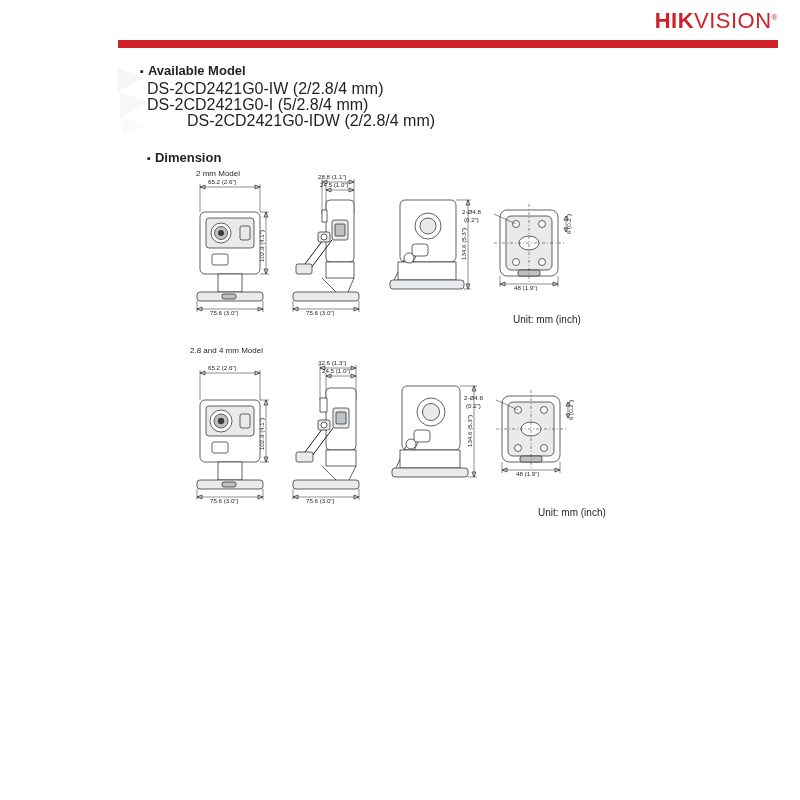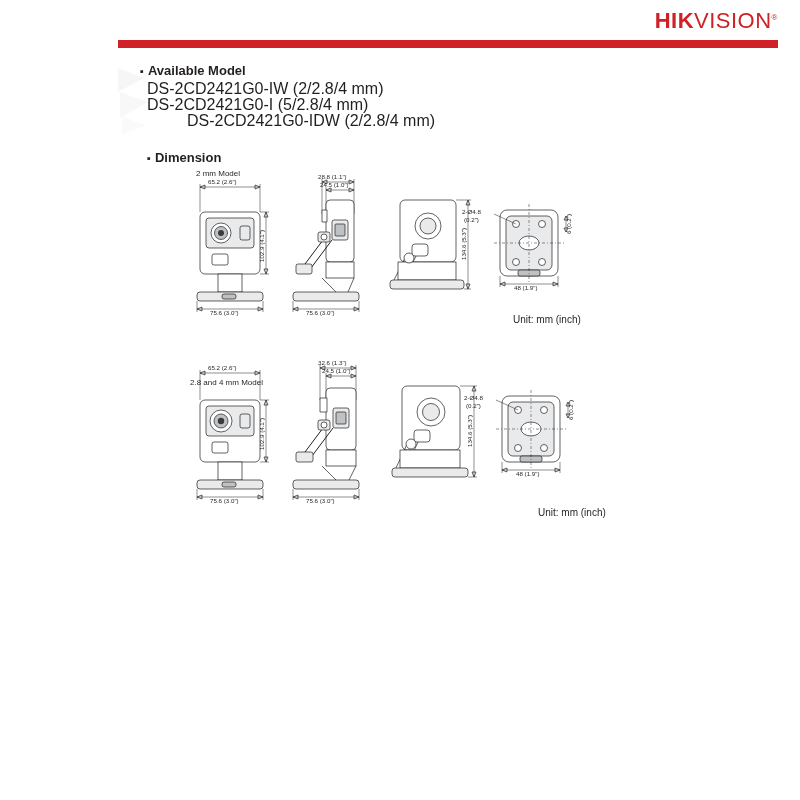--- a/index.html
+++ b/index.html
@@ -206,21 +206,21 @@
         <line class="thin" x1="350" y1="108" x2="408" y2="108"></line>
         <line class="thin" x1="350" y1="100" x2="350" y2="111"></line>
         <line class="thin" x1="408" y1="100" x2="408" y2="111"></line>
         <path class="ln" d="M350 108 l5 -2 v4 z" fill="#231f20"></path>
         <path class="ln" d="M408 108 l-5 -2 v4 z" fill="#231f20"></path>
         <text class="txt" x="364" y="114">48 (1.9")</text>
       </g>
     </svg>
   </div>
 
-  <div class="blk-label" style="left:190px;top:346px;margin-top:32px;">2.8 and 4 mm Model</div>
+  <div class="blk-label" style="left:190px;top:346px;">2.8 and 4 mm Model</div>
   <div class="unit" style="left:538px;top:507px;">Unit: mm (inch)</div>
 
   <div class="dimwrap" style="left:150px;top:360px;">
     <svg width="500" height="150" viewBox="0 0 500 150">
 
       <g>
         <line class="thin" x1="50" y1="13" x2="110" y2="13"></line>
         <line class="thin" x1="50" y1="10" x2="50" y2="40"></line>
         <line class="thin" x1="110" y1="10" x2="110" y2="40"></line>
         <path class="ln" d="M50 13 l5 -2 v4 z" fill="#231f20"></path>

